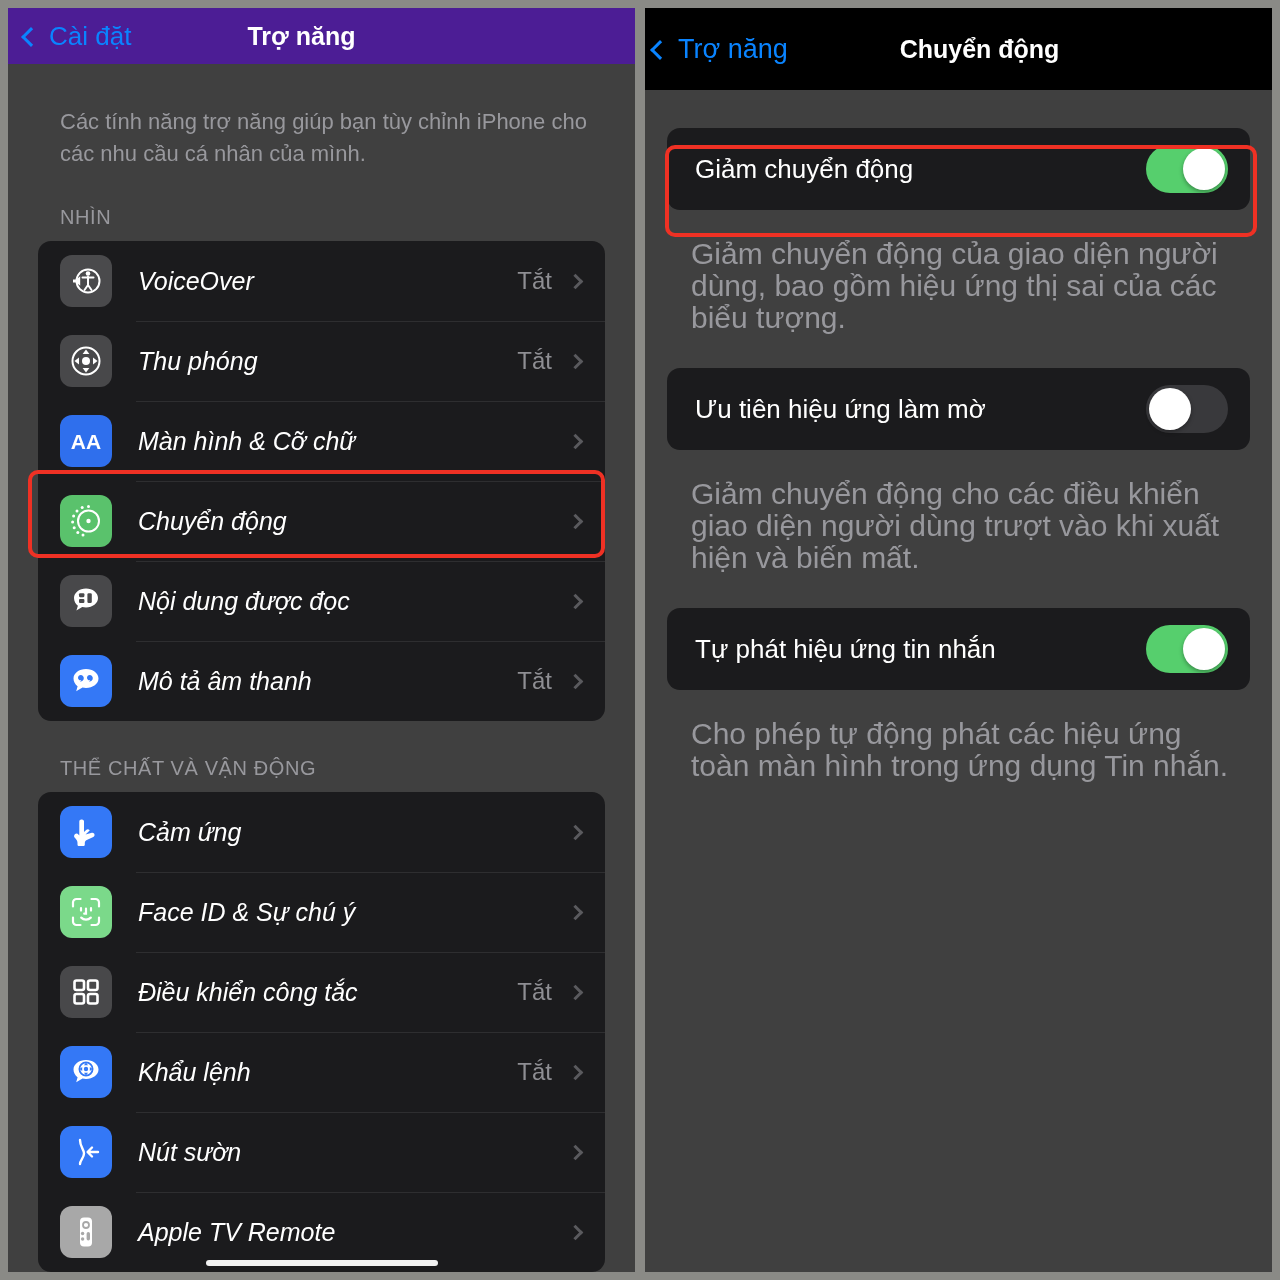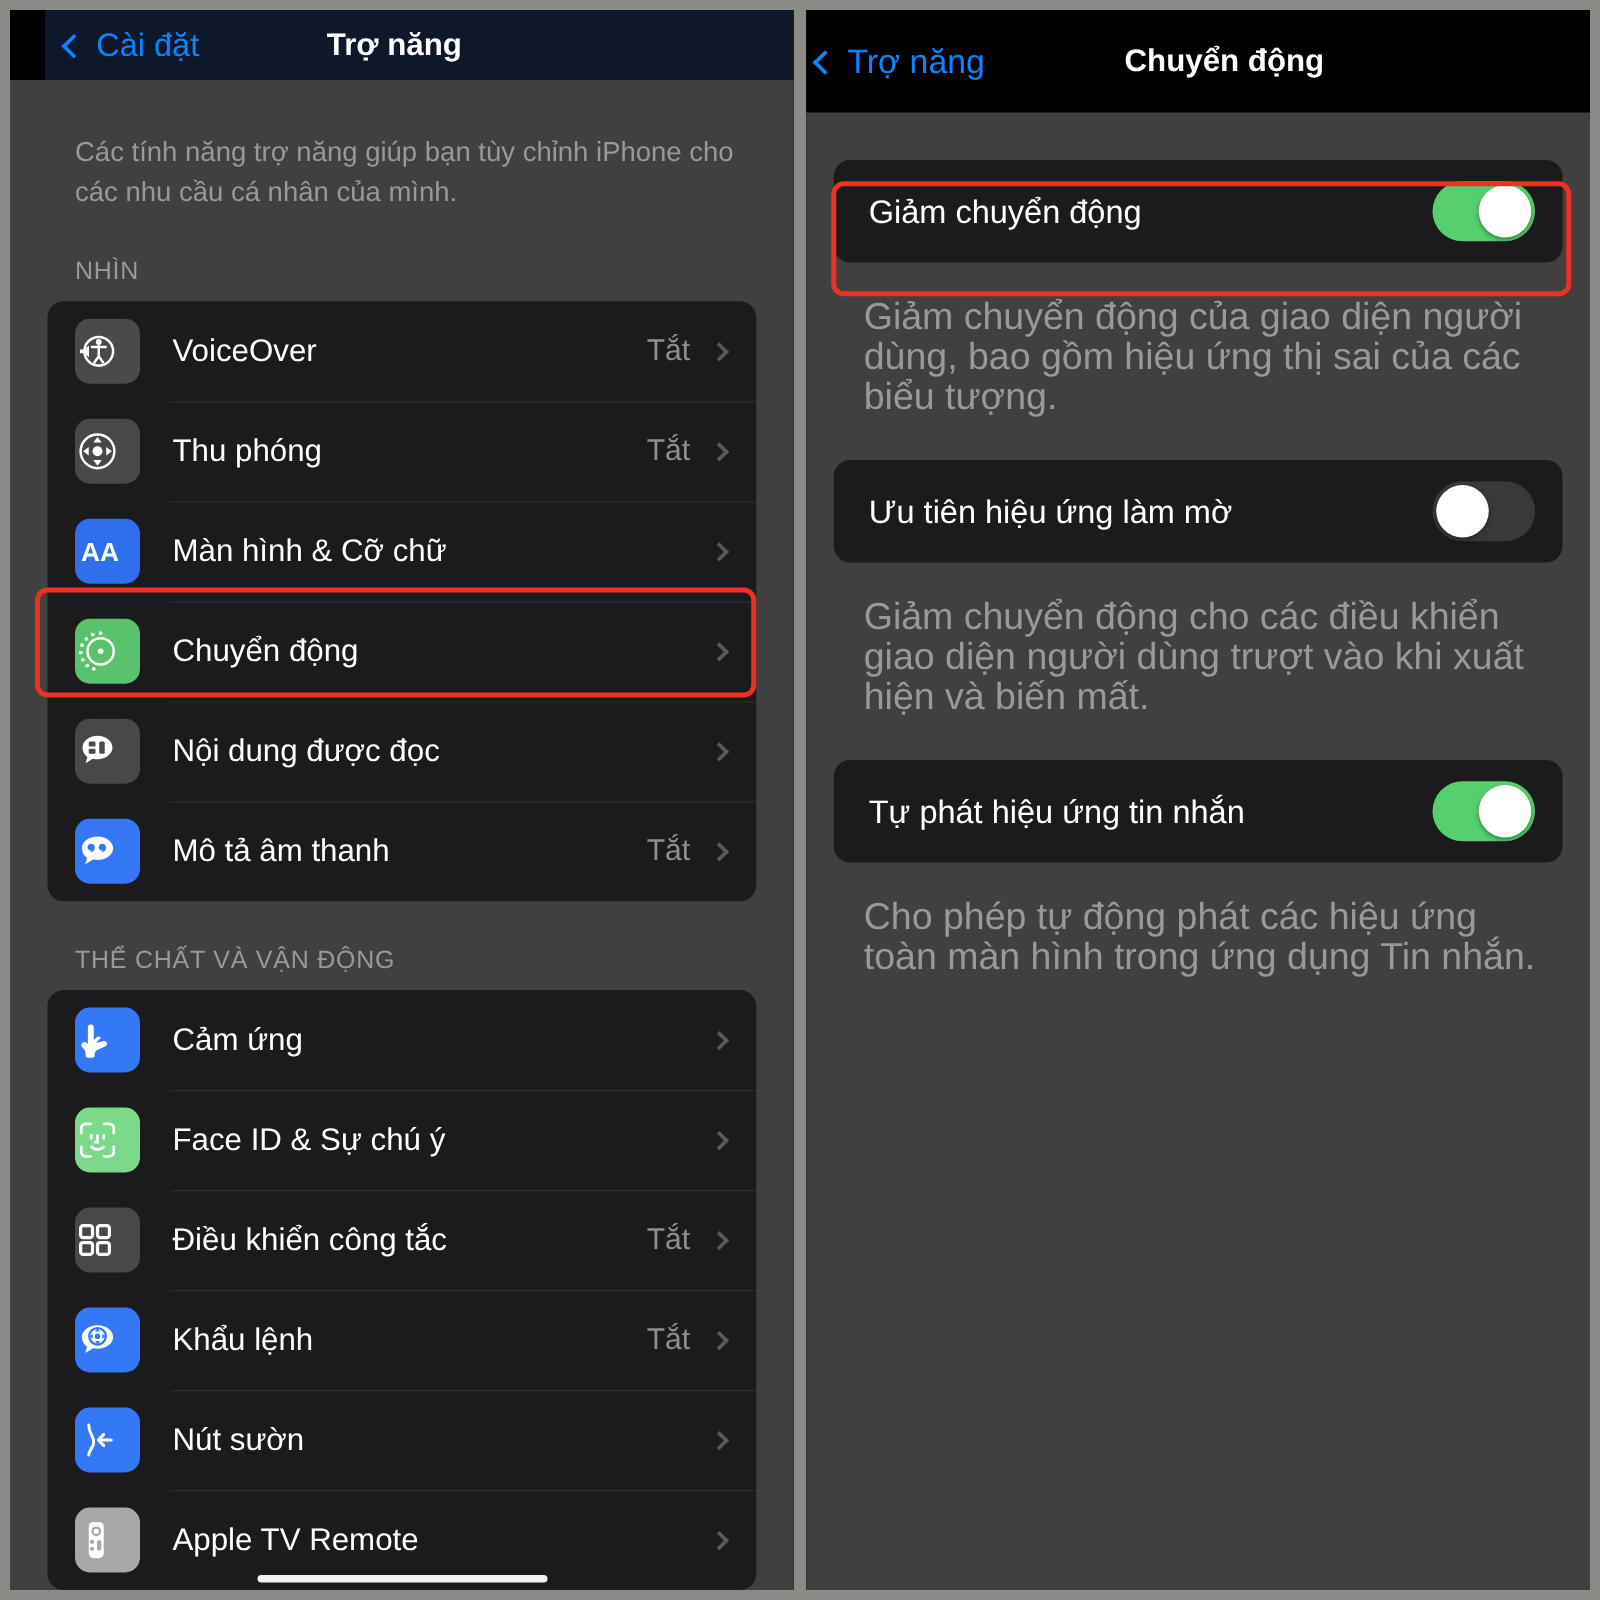--- a/index.html
+++ b/index.html
@@ -21,21 +21,21 @@
   #phone-right{ left:645px;top:8px;  width:627px; height:1264px; }
 
   
   .navbar{
     position:relative;
     height:56px;
     display:flex;
     align-items:center;
     color:#fff;
   }
-  #navbar-left{ background:#0f172a;margin-left:28px; }
+  #navbar-left{ background:#4c1d95; }
   #navbar-right{ background:#000; height:82px; }
 
   .back-btn{
     display:flex; align-items:center;
     color:#0a84ff;
     font-size:26px;
     margin-left:16px;
     cursor:pointer;
     white-space:nowrap;
   }
@@ -98,28 +98,29 @@
   .row + .row::before{
     content:"";
     position:absolute;
     left:98px; right:0; top:0;
     height:1px; background:#2e2e30;
   }
   .row-icon{
     width:52px; height:52px;
     border-radius:12px;
     flex:0 0 52px;
-    display:flex; align-items:center; justify-content:flex-start;
+    display:flex; align-items:center; justify-content:center;
     margin-right:26px;
   }
   .row-label{
     color:#fff;
     font-size:25px;
     flex:1;
     white-space:nowrap;
+    font-style:italic;
   }
   .row-value{
     color:#8e8e93;
     font-size:24px;
     margin-right:18px;
     text-align:center;
   }
   .chev{
     width:11px; height:11px;
     border-right:3px solid #5a5a5e;

